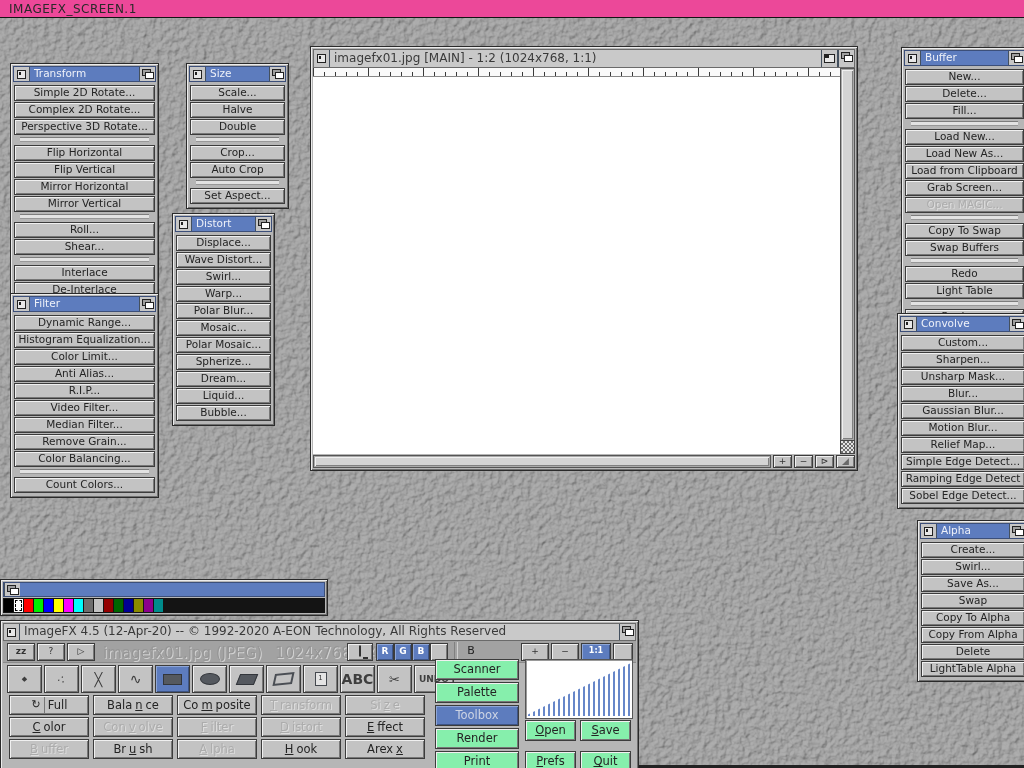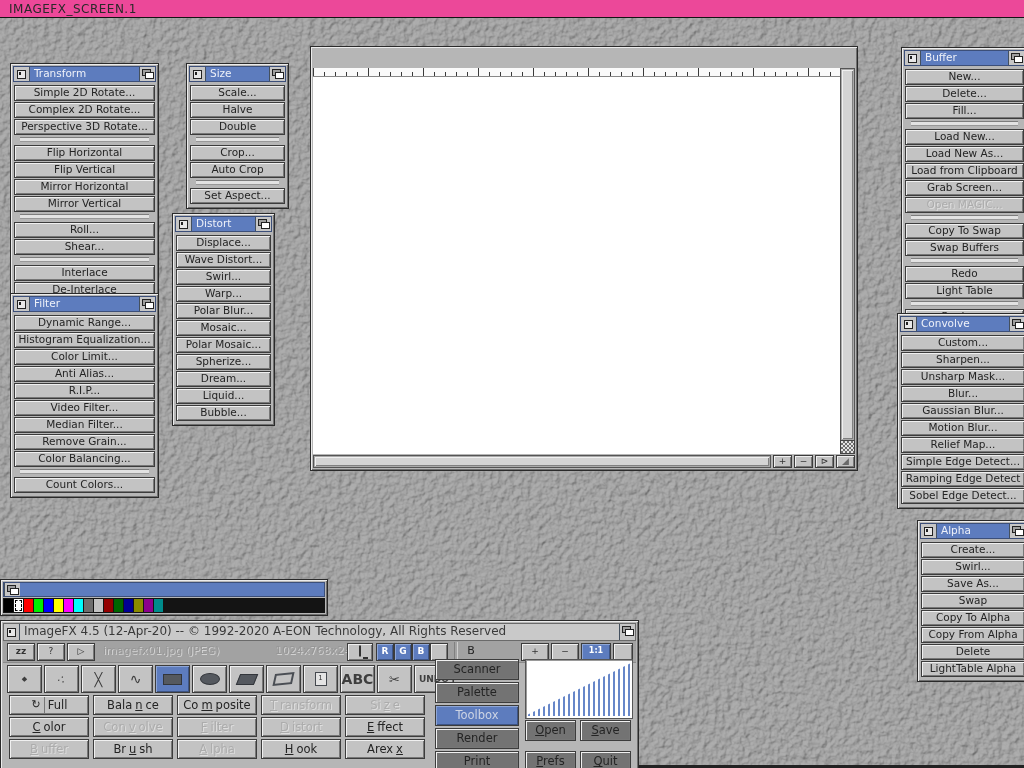--- a/index.html
+++ b/index.html
@@ -70,21 +70,21 @@
   .toolwin{padding:2px;}
   .toolwin .tbar{height:16px;}
   .toolwin .ttext{font-size:12px;line-height:15px;}
   .inforow{position:absolute;left:2px;right:2px;top:20px;height:21px;background:#a2a2a2;
            border-bottom:1px solid #8a8a8a;}
   .ibtn{position:absolute;top:2px;height:16px;background:#c3c3c3;border:1px solid #3c3c3c;
         box-shadow:inset 1px 1px 0 #f0f0f0, inset -1px -1px 0 #777;
         font-size:9px;line-height:14px;text-align:center;color:#333;}
   .ibtn.blue{background:#5d7cbe;color:#fff;font-weight:bold;
              box-shadow:inset 1px 1px 0 #8ea6d6, inset -1px -1px 0 #3d5484;}
-  .itext{position:absolute;top:3px;font-size:11px;color:#969696;text-shadow:1px 1px 0 #d2d2d2;white-space:nowrap;text-align:center;}
+  .itext{position:absolute;top:3px;font-size:15px;color:#969696;text-shadow:1px 1px 0 #d2d2d2;white-space:nowrap;text-align:center;}
   .vgroove{position:absolute;top:1px;bottom:1px;width:2px;border-left:1px solid #808080;border-right:1px solid #cfcfcf;}
   .bfield{position:absolute;top:2px;height:16px;font-size:11px;line-height:16px;text-align:center;color:#222;}
   .mon{width:13px;height:8px;border:1px solid #333;border-radius:1px;position:relative;background:#dcdcdc;margin:2px auto 0;}
   .mon::after{content:"";position:absolute;left:3px;bottom:-3px;width:5px;height:2px;background:#333;}
   .toolsrow{position:absolute;left:6px;top:44px;height:26px;display:flex;gap:2px;}
   .tool{width:33px;height:26px;background:#c3c3c3;border:1px solid #3c3c3c;flex:none;
         box-shadow:inset 1px 1px 0 #f0f0f0, inset -1px -1px 0 #777;
         display:flex;align-items:center;justify-content:center;color:#3e3e3e;font-size:12px;}
   .tool.sel{background:#5d7cbe;box-shadow:inset 1px 1px 0 #8ea6d6, inset -1px -1px 0 #3d5484;}
   .shape-rect{width:17px;height:9px;background:#55595f;border:1px solid #33363b;}
@@ -93,21 +93,21 @@
   .shape-free{width:15px;height:8px;border:2px solid #4a4e54;transform:skewX(-18deg) rotate(-6deg);position:relative;}
   .shape-page{width:10px;height:12px;border:1px solid #44484e;background:#e4e4e4;font-size:7px;line-height:11px;text-align:center;color:#333;}
   .grid{position:absolute;left:8px;top:74px;display:grid;grid-template-columns:repeat(5,80px);
         grid-auto-rows:20px;gap:2px 4px;}
   .gbtn{background:#c3c3c3;border:1px solid #3c3c3c;
         box-shadow:inset 1px 1px 0 #f0f0f0, inset -1px -1px 0 #777;
         font-size:11.5px;line-height:18px;text-align:center;color:#242424;
         display:flex;align-items:center;justify-content:center;gap:3px;}
   .cyc{font-size:11px;border-right:1px solid #777;padding:0 3px 0 1px;line-height:16px;}
   .sidecol{position:absolute;left:434px;top:38px;width:84px;}
-  .sbig{height:19px;margin-bottom:2px;background:#737373;border:1px solid #3c3c3c;
+  .sbig{height:19px;margin-bottom:2px;background:#86efac;border:1px solid #3c3c3c;
         box-shadow:inset 1px 1px 0 #f0f0f0, inset -1px -1px 0 #777;
         font-size:11.5px;line-height:18px;text-align:center;color:#242424;}
   .sbig.sel{background:#5d7cbe;color:#cdd4e4;box-shadow:inset 1px 1px 0 #8ea6d6, inset -1px -1px 0 #3d5484;}
   .ramp{position:absolute;left:524px;top:38px;width:106px;height:58px;background:#fff;
         border:1px solid #555;box-shadow:inset 1px 1px 0 #9a9a9a;}
   .ramp-bars{position:absolute;left:2px;right:2px;top:2px;bottom:2px;
         background:repeating-linear-gradient(90deg,#6787c9 0 2px,#fff 2px 5px);
         clip-path:polygon(0 97%,100% 3%,100% 100%,0 100%);}
   .actions{position:absolute;left:524px;top:99px;display:grid;grid-template-columns:51px 51px;
            grid-auto-rows:19px;gap:12px 4px;}
@@ -309,20 +309,33 @@
     <div class="wbtn">Save As...</div>
     <div class="wbtn">Swap</div>
     <div class="wbtn">Copy To Alpha</div>
     <div class="wbtn">Copy From Alpha</div>
     <div class="wbtn">Delete</div>
     <div class="wbtn">LightTable Alpha</div>
   </div>
 </div>
 
 <div class="win imgwin" style="left:310px;top:46px;width:542px;height:419px;">
+  <div class="tbar graybar">
+    <span class="gad first">
+        <span class="close-i"></span>
+      </span>
+    <span class="ttext">imagefx01.jpg [MAIN] - 1:2 (1024x768, 1:1)</span>
+    <span class="gad">
+        <span class="zoomg-i"></span>
+      </span>
+    <span class="gad last">
+        <i class="depth-i"></i>
+        <b class="depth-b"></b>
+      </span>
+  </div>
   <div class="ruler"></div>
   <div class="canvas"></div>
   <div class="vscroll">
       <div class="vthumb"></div>
     </div>
   <div class="vgad checker-fine"></div>
   <div class="hbar">
     <div class="hscroll">
         <div class="hthumb"></div>
       </div>

